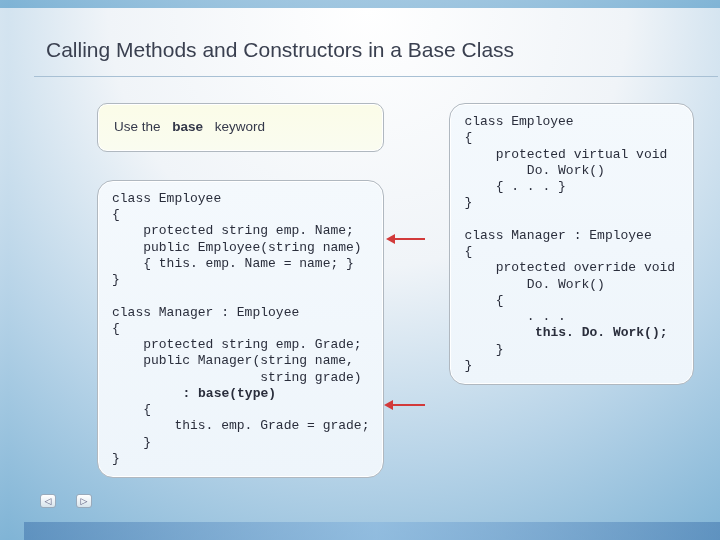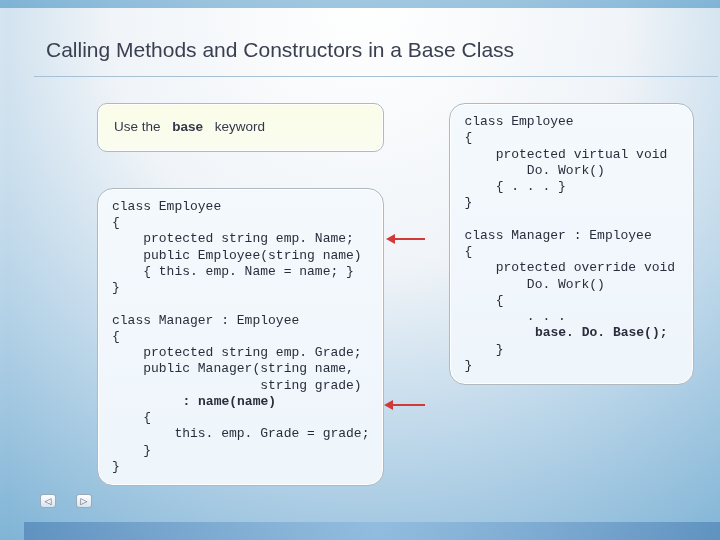--- a/index.html
+++ b/index.html
@@ -20,21 +20,21 @@
     height: 1px;
     background: #a8c0d4;
     margin: 0 18px 10px 18px;
   }
   .content {
     position: relative;
     display: flex;
     padding: 0 18px 0 40px;
     gap: 16px;
   }
-  .left-col, .right-col { display: flex; flex-direction: column; gap: 20px; padding-left: 17px; }
+  .left-col, .right-col { display: flex; flex-direction: column; gap: 12px; padding-left: 17px; }
   .left-col { flex: 1.05; }
   .right-col { flex: 1; }
 
   .text-box {
     background: linear-gradient(to bottom, #fbfce8 0%, #fafcf0 100%);
     border: 1px solid #b0b8c0;
     border-radius: 10px;
     padding: 12px 16px;
     font-size: 13.5px;
     color: #34384a;
@@ -111,42 +111,42 @@
     protected string emp. Name;
     public Employee(string name)
     { this. emp. Name = name; }
 }
 
 class Manager : Employee
 {
     protected string emp. Grade;
     public Manager(string name,
                    string grade)
-        <b>: name(name)</b>
+        <b>: base(type)</b>
     {
         this. emp. Grade = grade;
     }
 }</div>
   </div>
 
   <div class="right-col">
     <div class="code-box">class Employee
 {
     protected virtual void
         Do. Work()
     { . . . }
 }
 
 class Manager : Employee
 {
     protected override void
         Do. Work()
     {
         . . .
-        <b>base. Do. Base();</b>
+        <b>this. Do. Work();</b>
     }
 }</div>
   </div>
 
 </div>
 
 <div id="arrow1" class="arrow"></div>
 <div id="arrow2" class="arrow"></div>
 
 <div class="nav">

